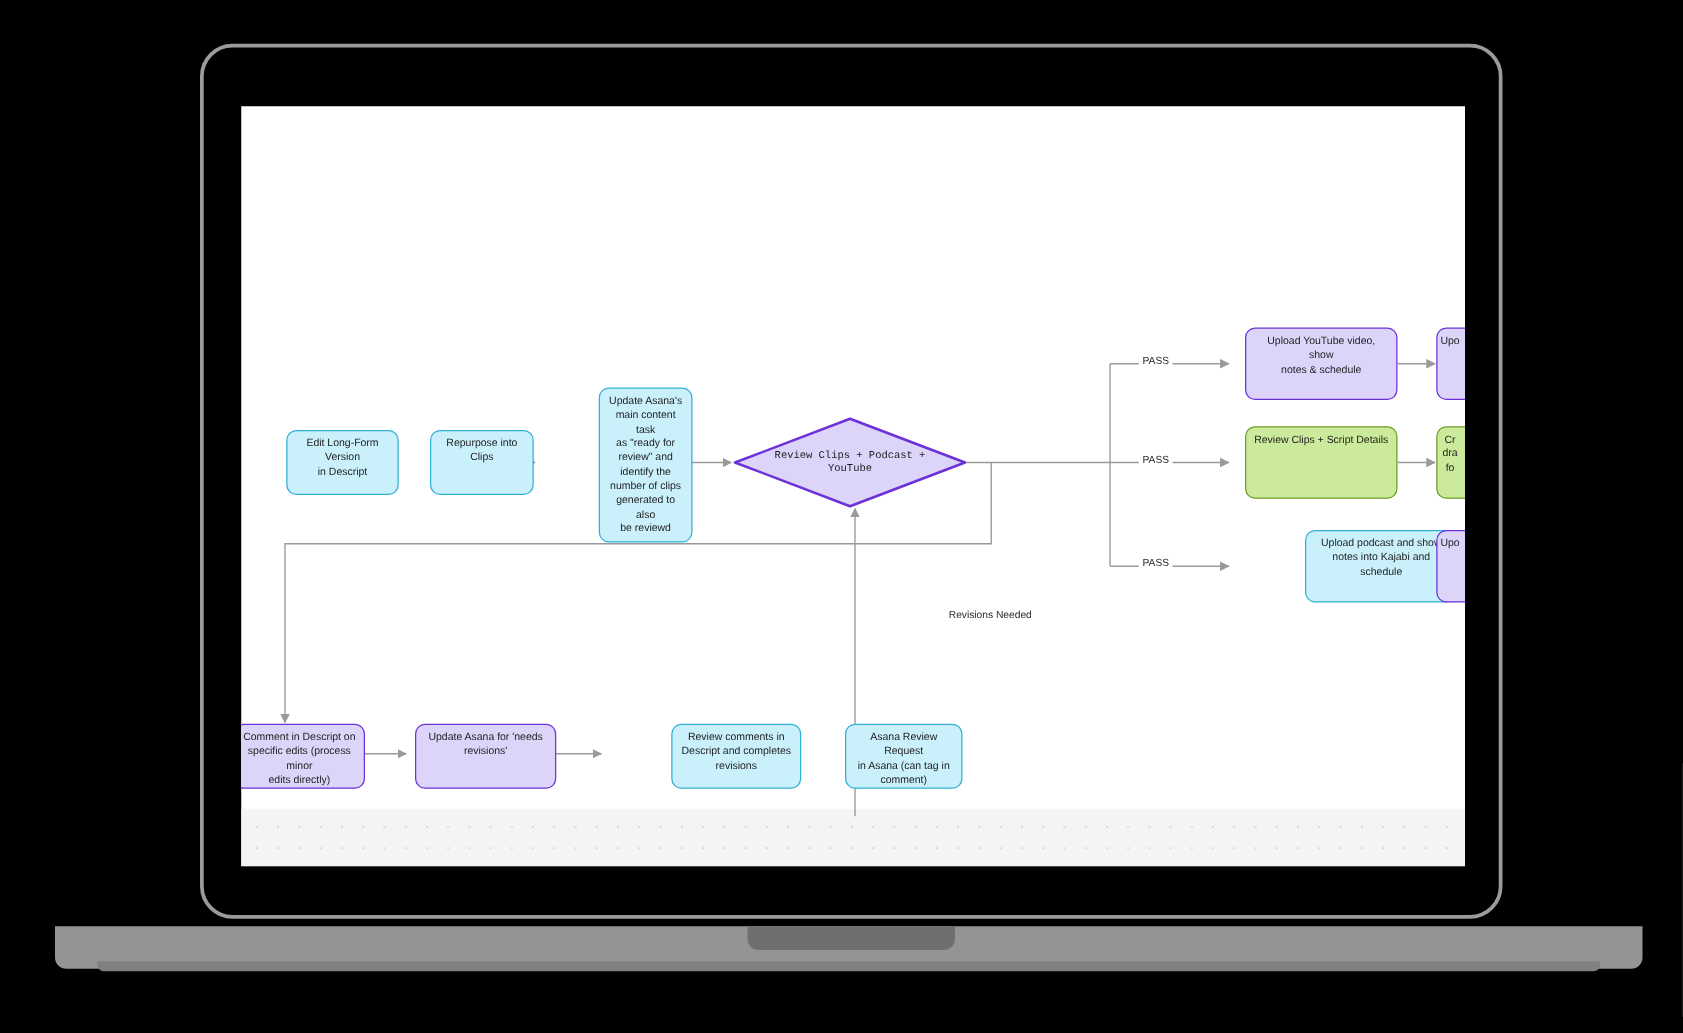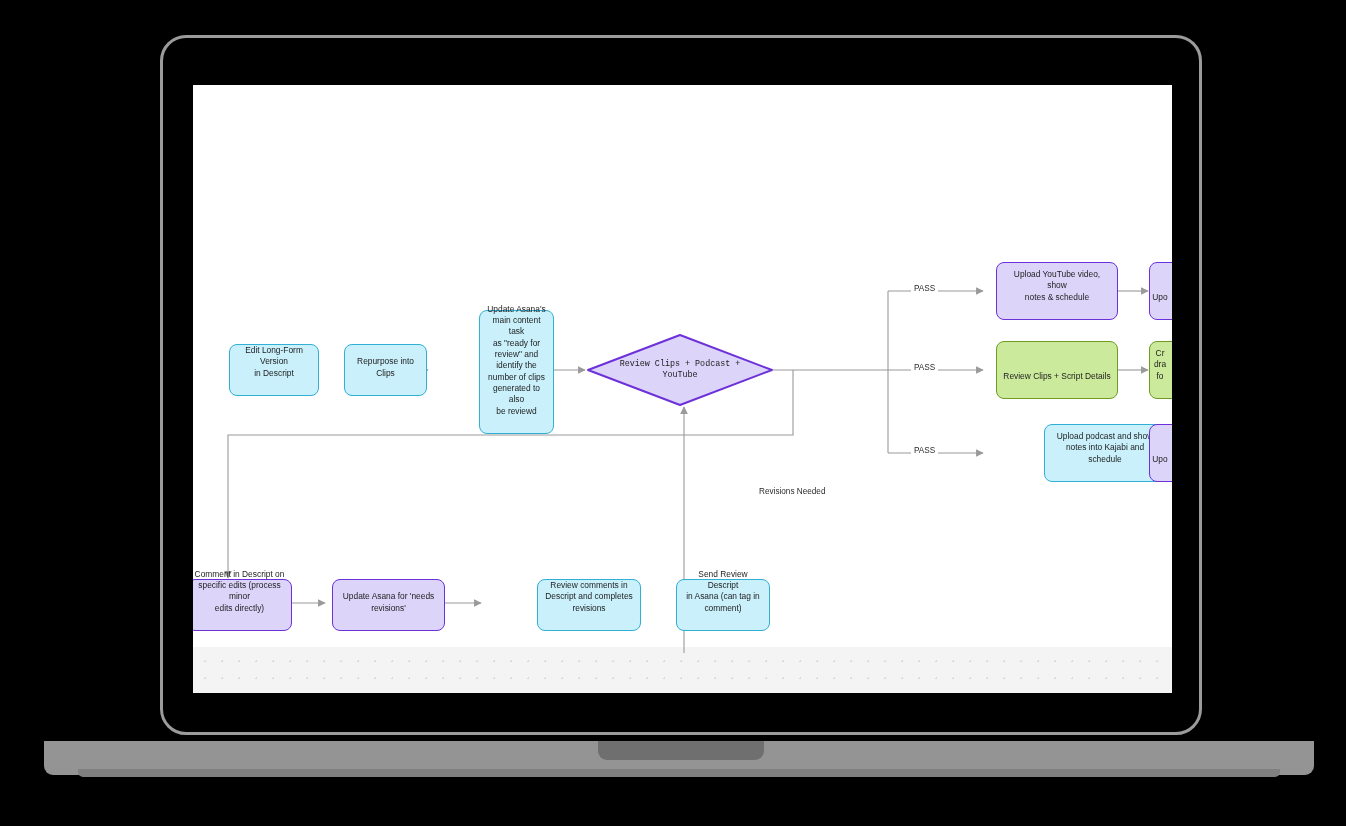--- a/index.html
+++ b/index.html
@@ -100,30 +100,30 @@
     width: 979px;
     height: 608px;
     pointer-events: none;
   }
 
   
   .node {
     position: absolute;
     box-sizing: border-box;
     display: flex;
-    align-items: flex-end;
+    align-items: flex-start;
     justify-content: center;
     text-align: center;
     border-radius: 8px;
     border-width: 1.6px;
     border-style: solid;
     font-size: 8.4px;
     line-height: 1.35;
     color: #1d1d1d;
-    padding: 16px 6px;
+    padding: 4px 6px;
   }
   .node span { display: block; white-space: pre-line; }
 
   .fill-cyan   { background: #c9f0fb; border-color: #31b0d5; margin-left: 48px; }
   .fill-purple { background: #ddd4fa; border-color: #6c31d9; }
   .fill-green  { background: #ccea9b; border-color: #6f9b22; }
 
   
   .diamond-wrap {
     position: absolute;
@@ -282,20 +282,20 @@
 revisions'</span>
       </div>
 
       <div class="node fill-cyan" style="left:296px; top:494px; width:104px; height:52px;">
         <span>Review comments in
 Descript and completes
 revisions</span>
       </div>
 
       <div class="node fill-cyan" style="left:435px; top:494px; width:94px; height:52px;">
-        <span>Send Review Descript
+        <span>Asana Review Request
 in Asana (can tag in
 comment)</span>
       </div>
 
     </div>
   </div>
 </div>
 
 </body></html>

